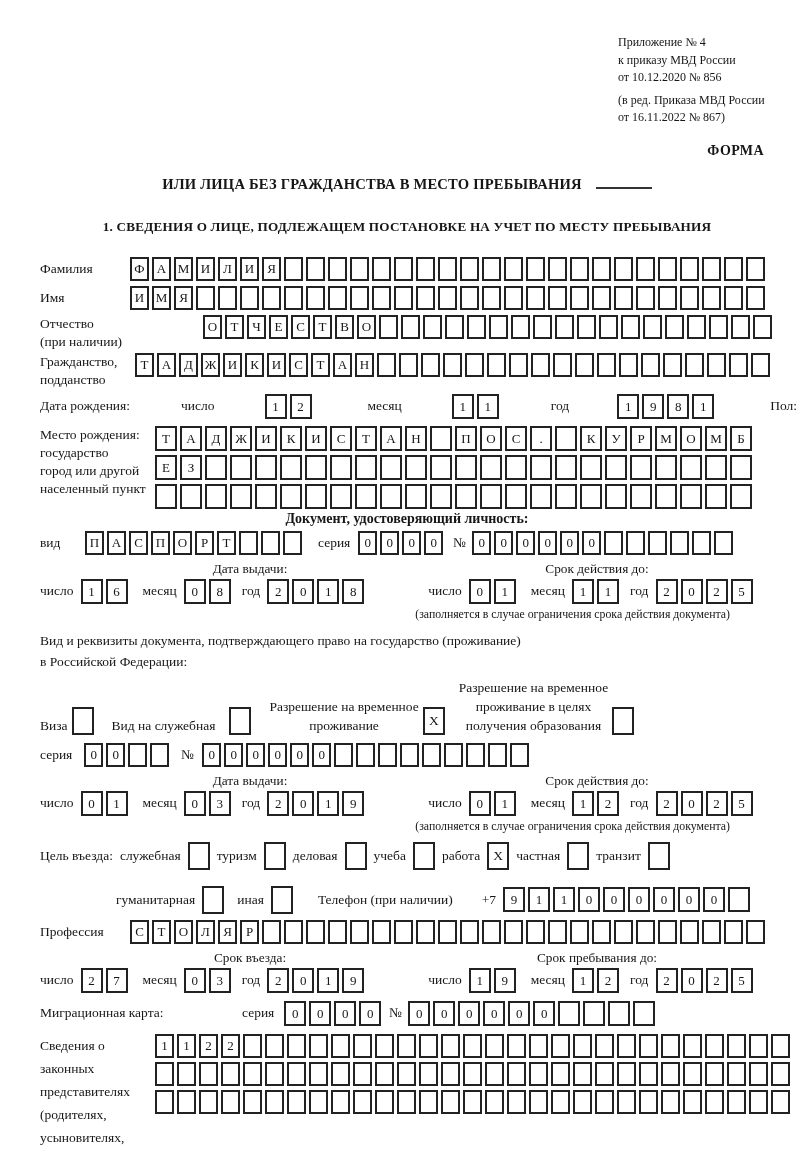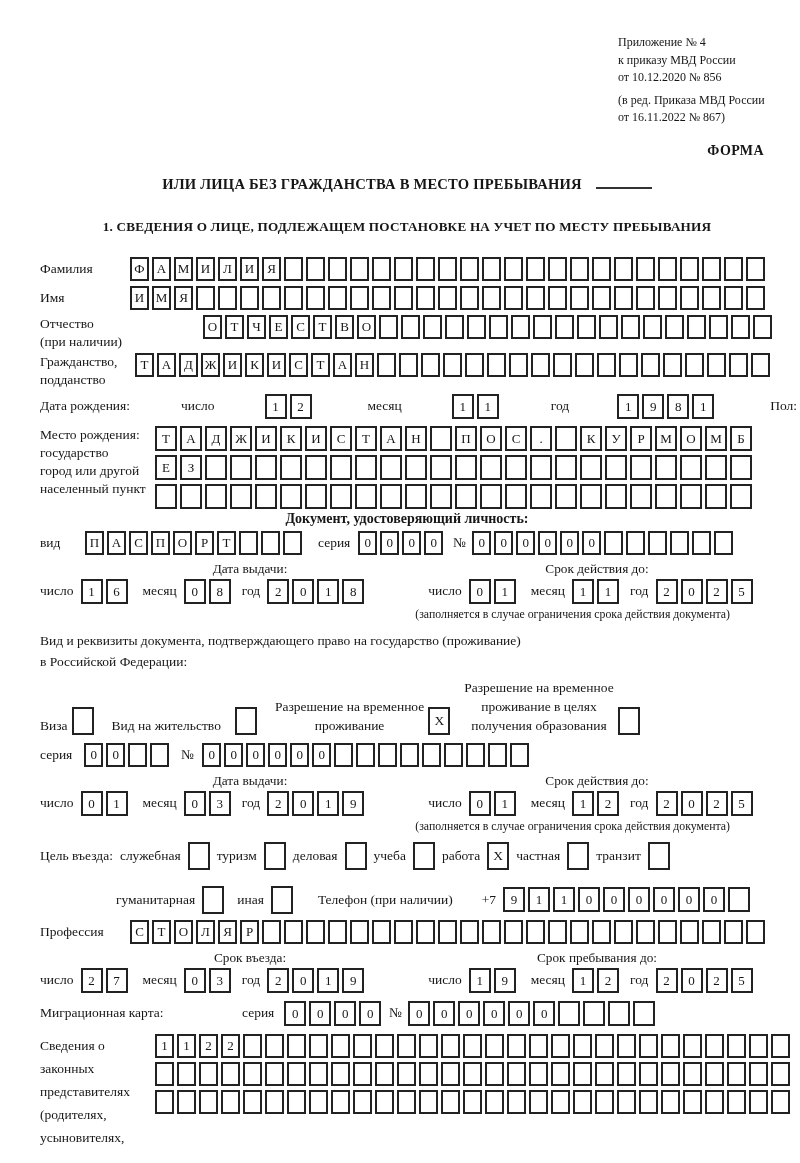--- a/index.html
+++ b/index.html
@@ -428,21 +428,21 @@
   <div class="note">(заполняется в случае ограничения срока действия документа)</div>
 
   <div class="para">
     <div>Вид и реквизиты документа, подтверждающего право на государство (проживание)</div>
     <div>в Российской Федерации:</div>
   </div>
 
   <div class="rvp-row">
     <span class="lbl">Виза</span>
     <span class="cb"></span>
-    <span class="lbl" style="margin-left:14px;">Вид на жительство</span>
+    <span class="lbl" style="margin-left:14px;">Вид на служебная</span>
     <span class="cb" style="margin-left:10px;"></span>
     <span class="rvp-label" style="margin-left:14px;">
       <span class="line" style="display:block;">Разрешение на временное</span>
       <span class="line" style="display:block;">проживание</span>
     </span>
     <span class="cb">X</span>
     <span class="rvp-label" style="margin-left:10px;">
       <span class="line" style="display:block;">Разрешение на временное</span>
       <span class="line" style="display:block;">проживание в целях</span>
       <span class="line" style="display:block;">получения образования</span>

